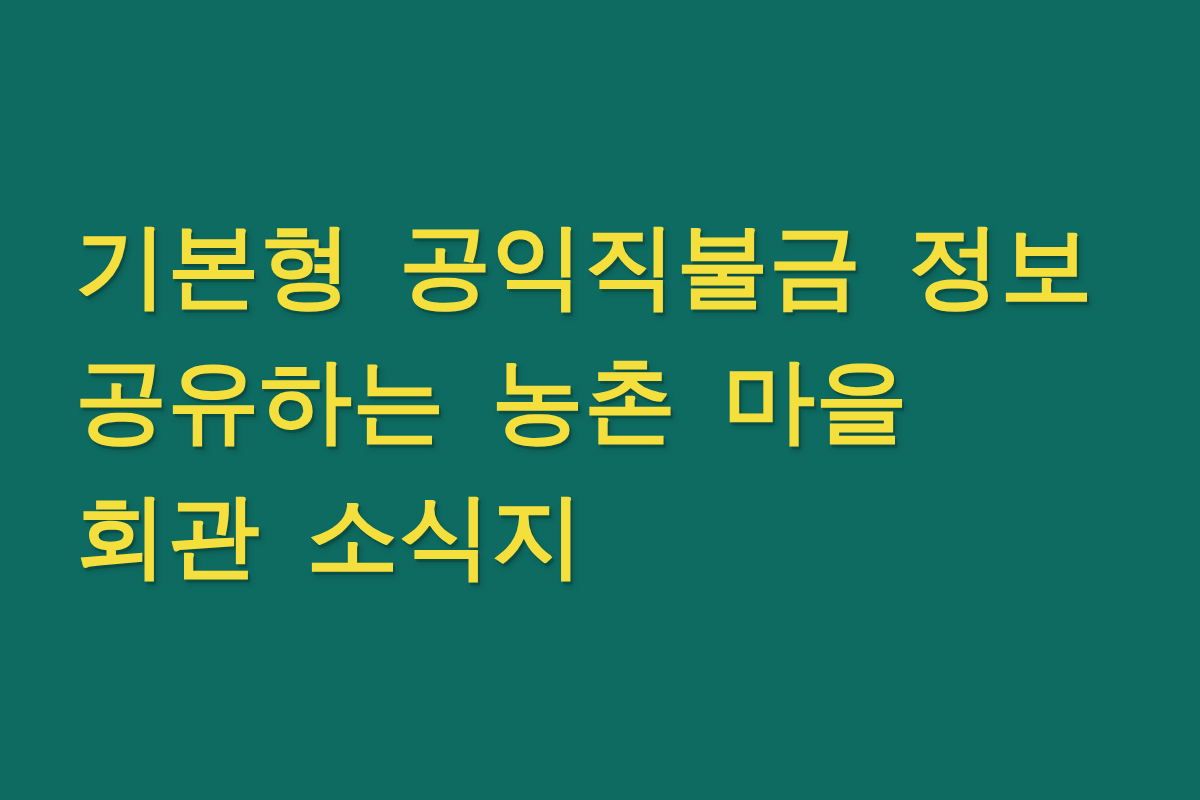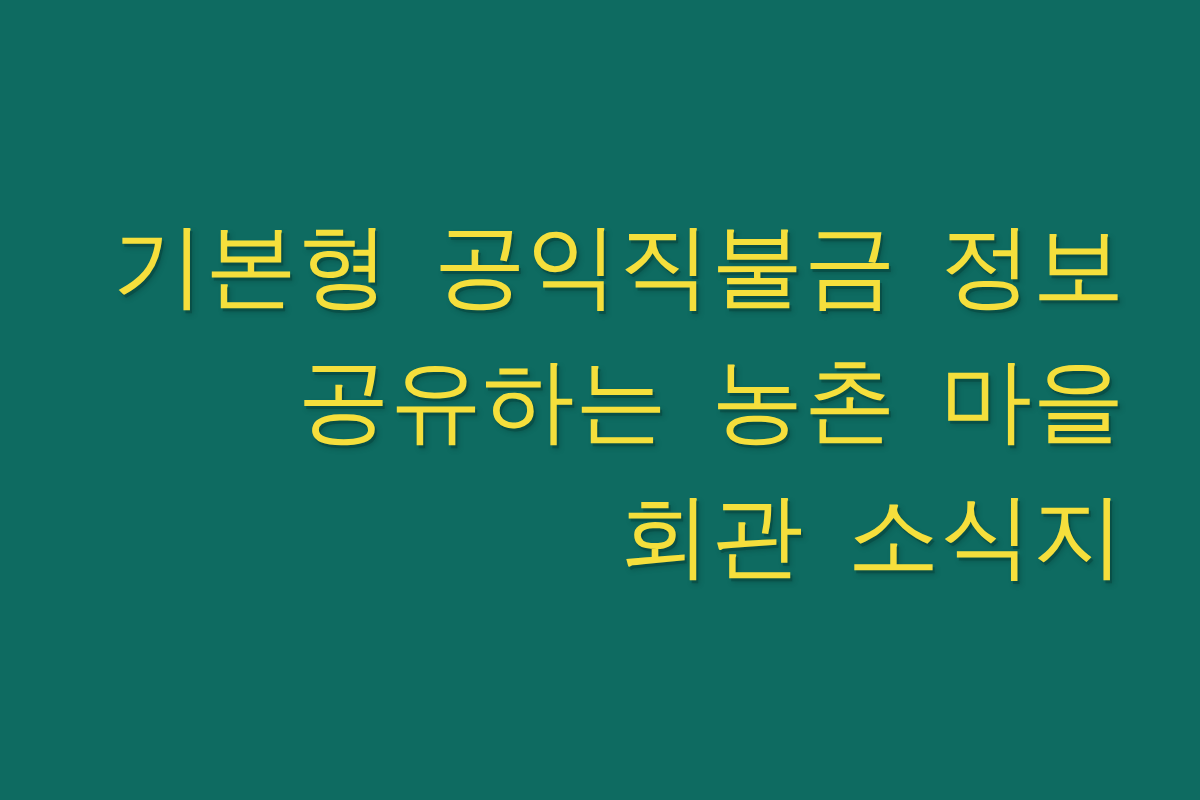--- a/index.html
+++ b/index.html
@@ -32,25 +32,25 @@
     display: block;
     text-align: center;
   }
 
   .banner-title {
     margin: 0;
     padding: 0;
     font-family: "DejaVu Sans", "Liberation Sans", sans-serif;
     font-size: 92px;
     line-height: 135px;
-    font-weight: 400;
+    font-weight: 700;
     letter-spacing: 0.5px;
     word-spacing: 14px;
     color: #f5df3c;
-    text-align: right;
+    text-align: left;
     text-shadow:
       2px 3px 0 rgba(8, 70, 62, 0.55),
       3px 4px 5px rgba(5, 55, 49, 0.35);
     white-space: normal;
     word-break: keep-all;
   }
 </style>
 </head>
 <body>
 

